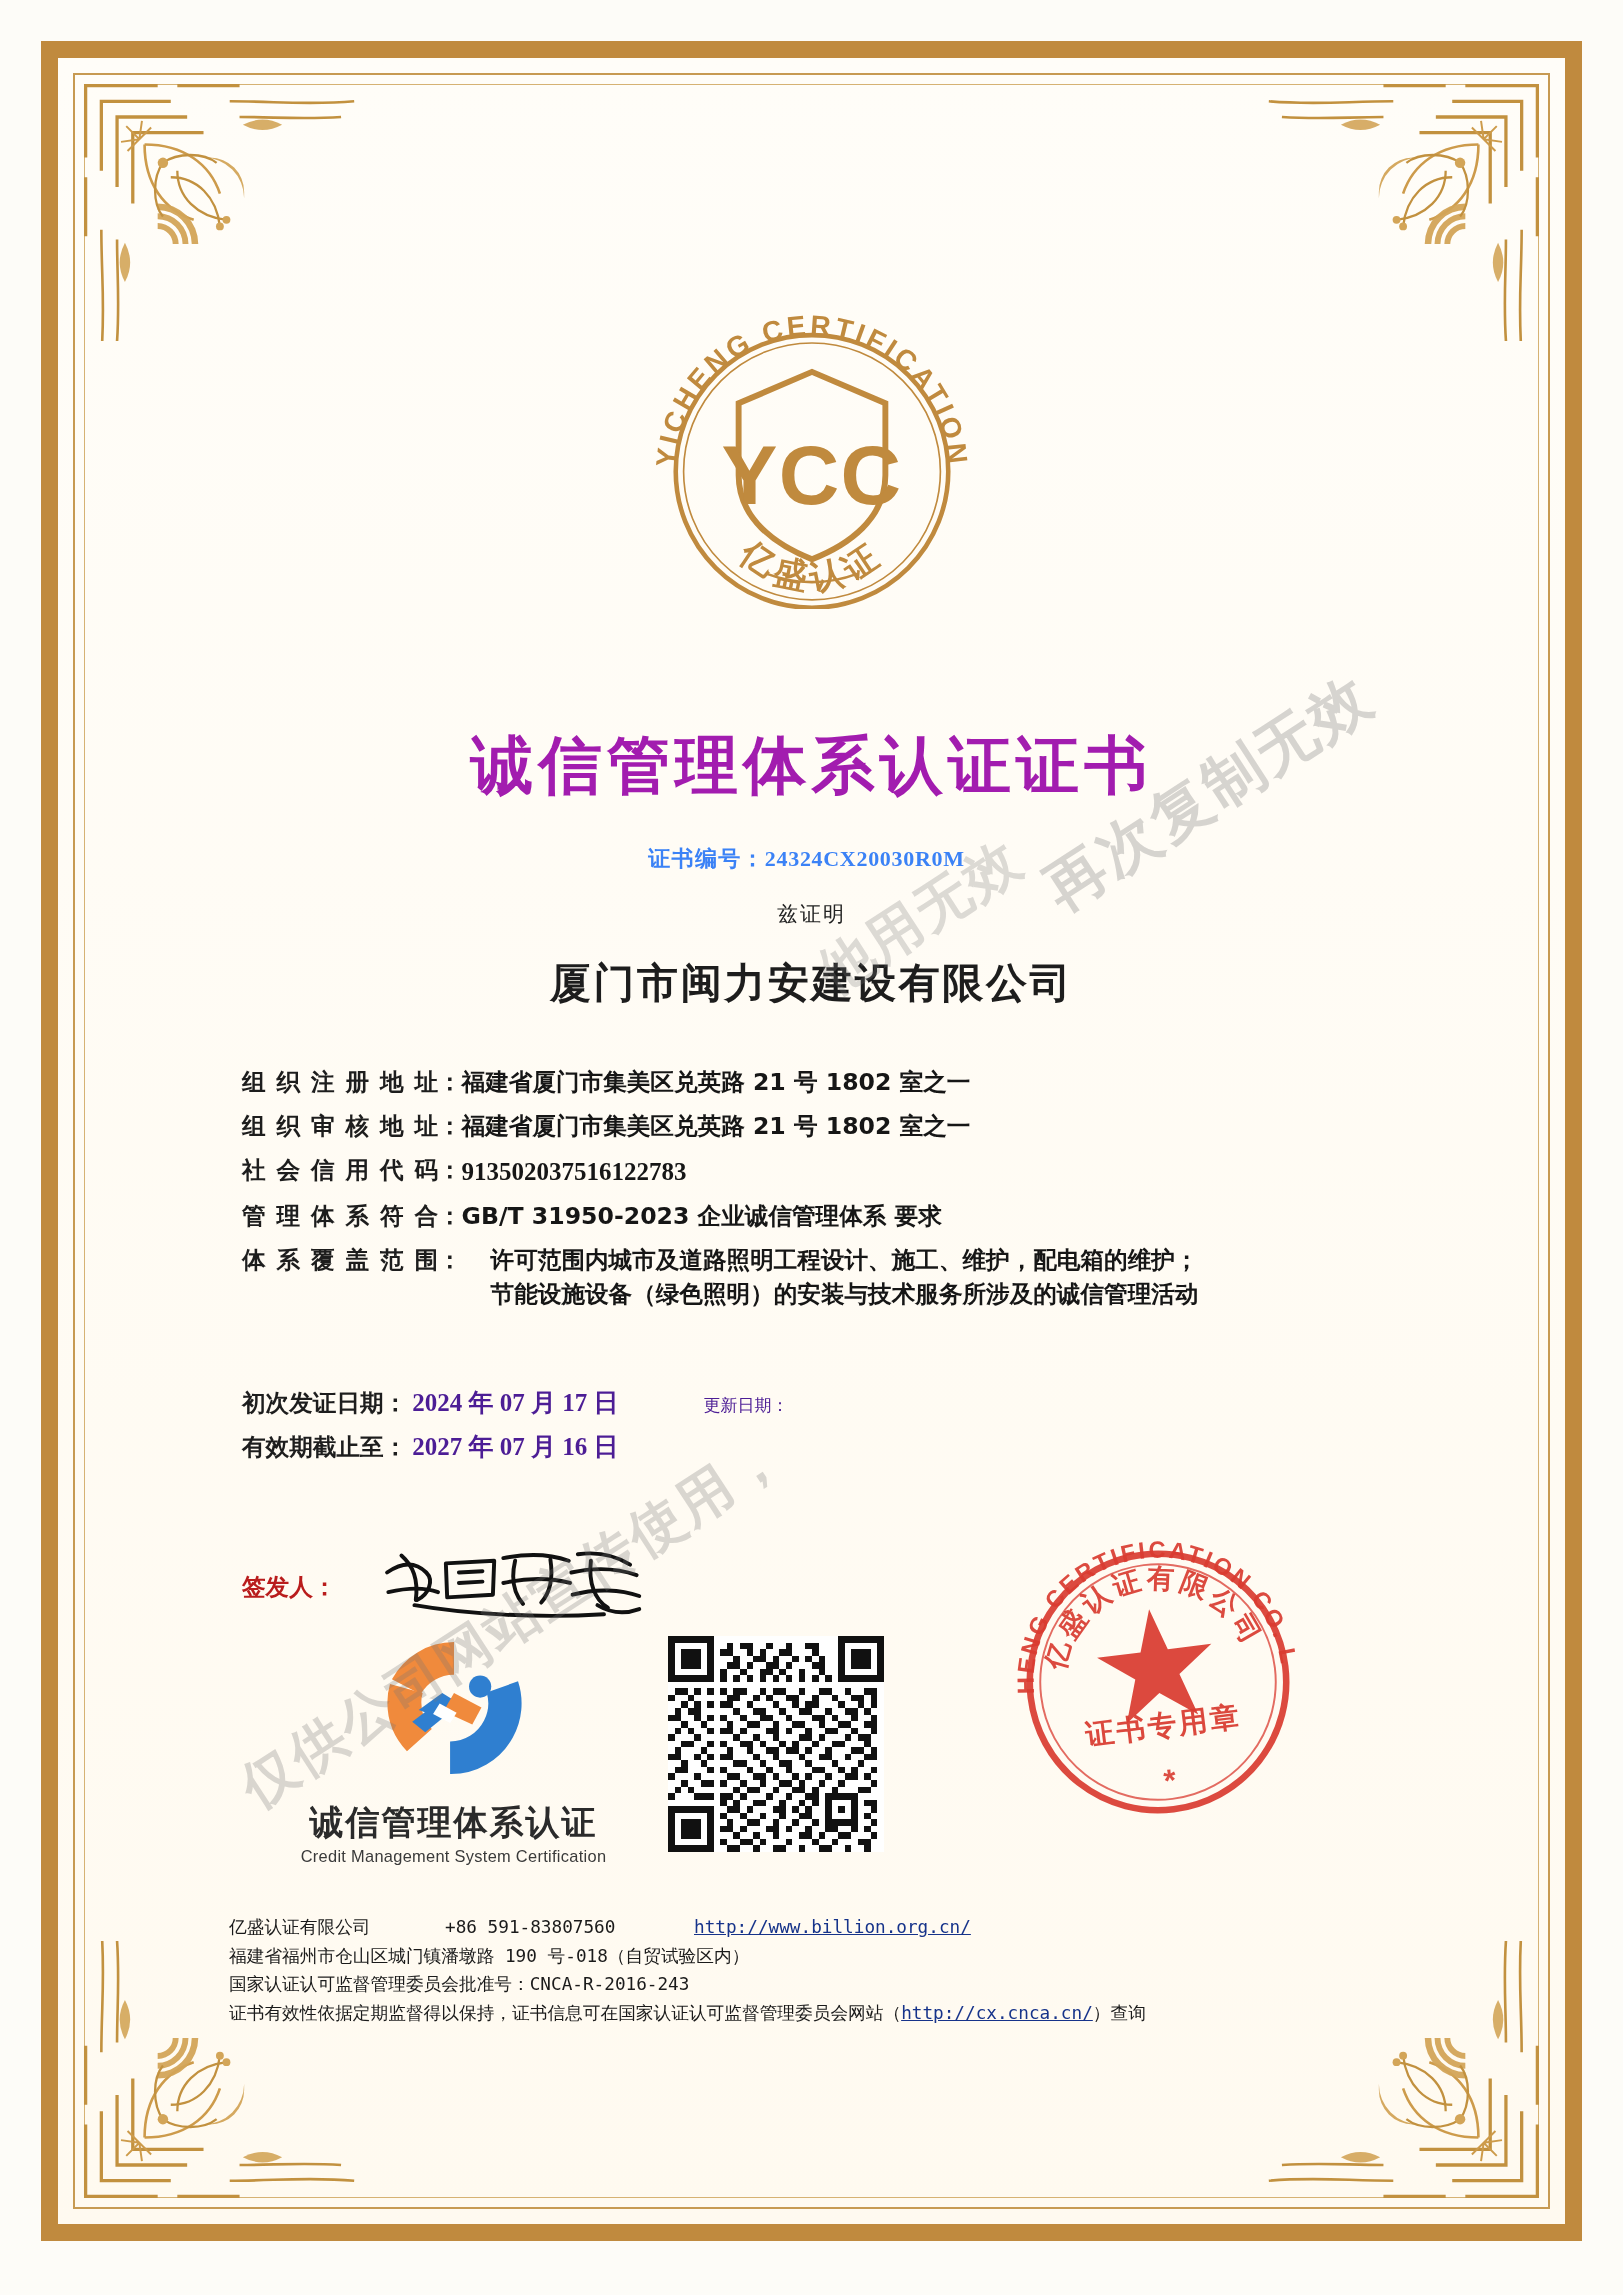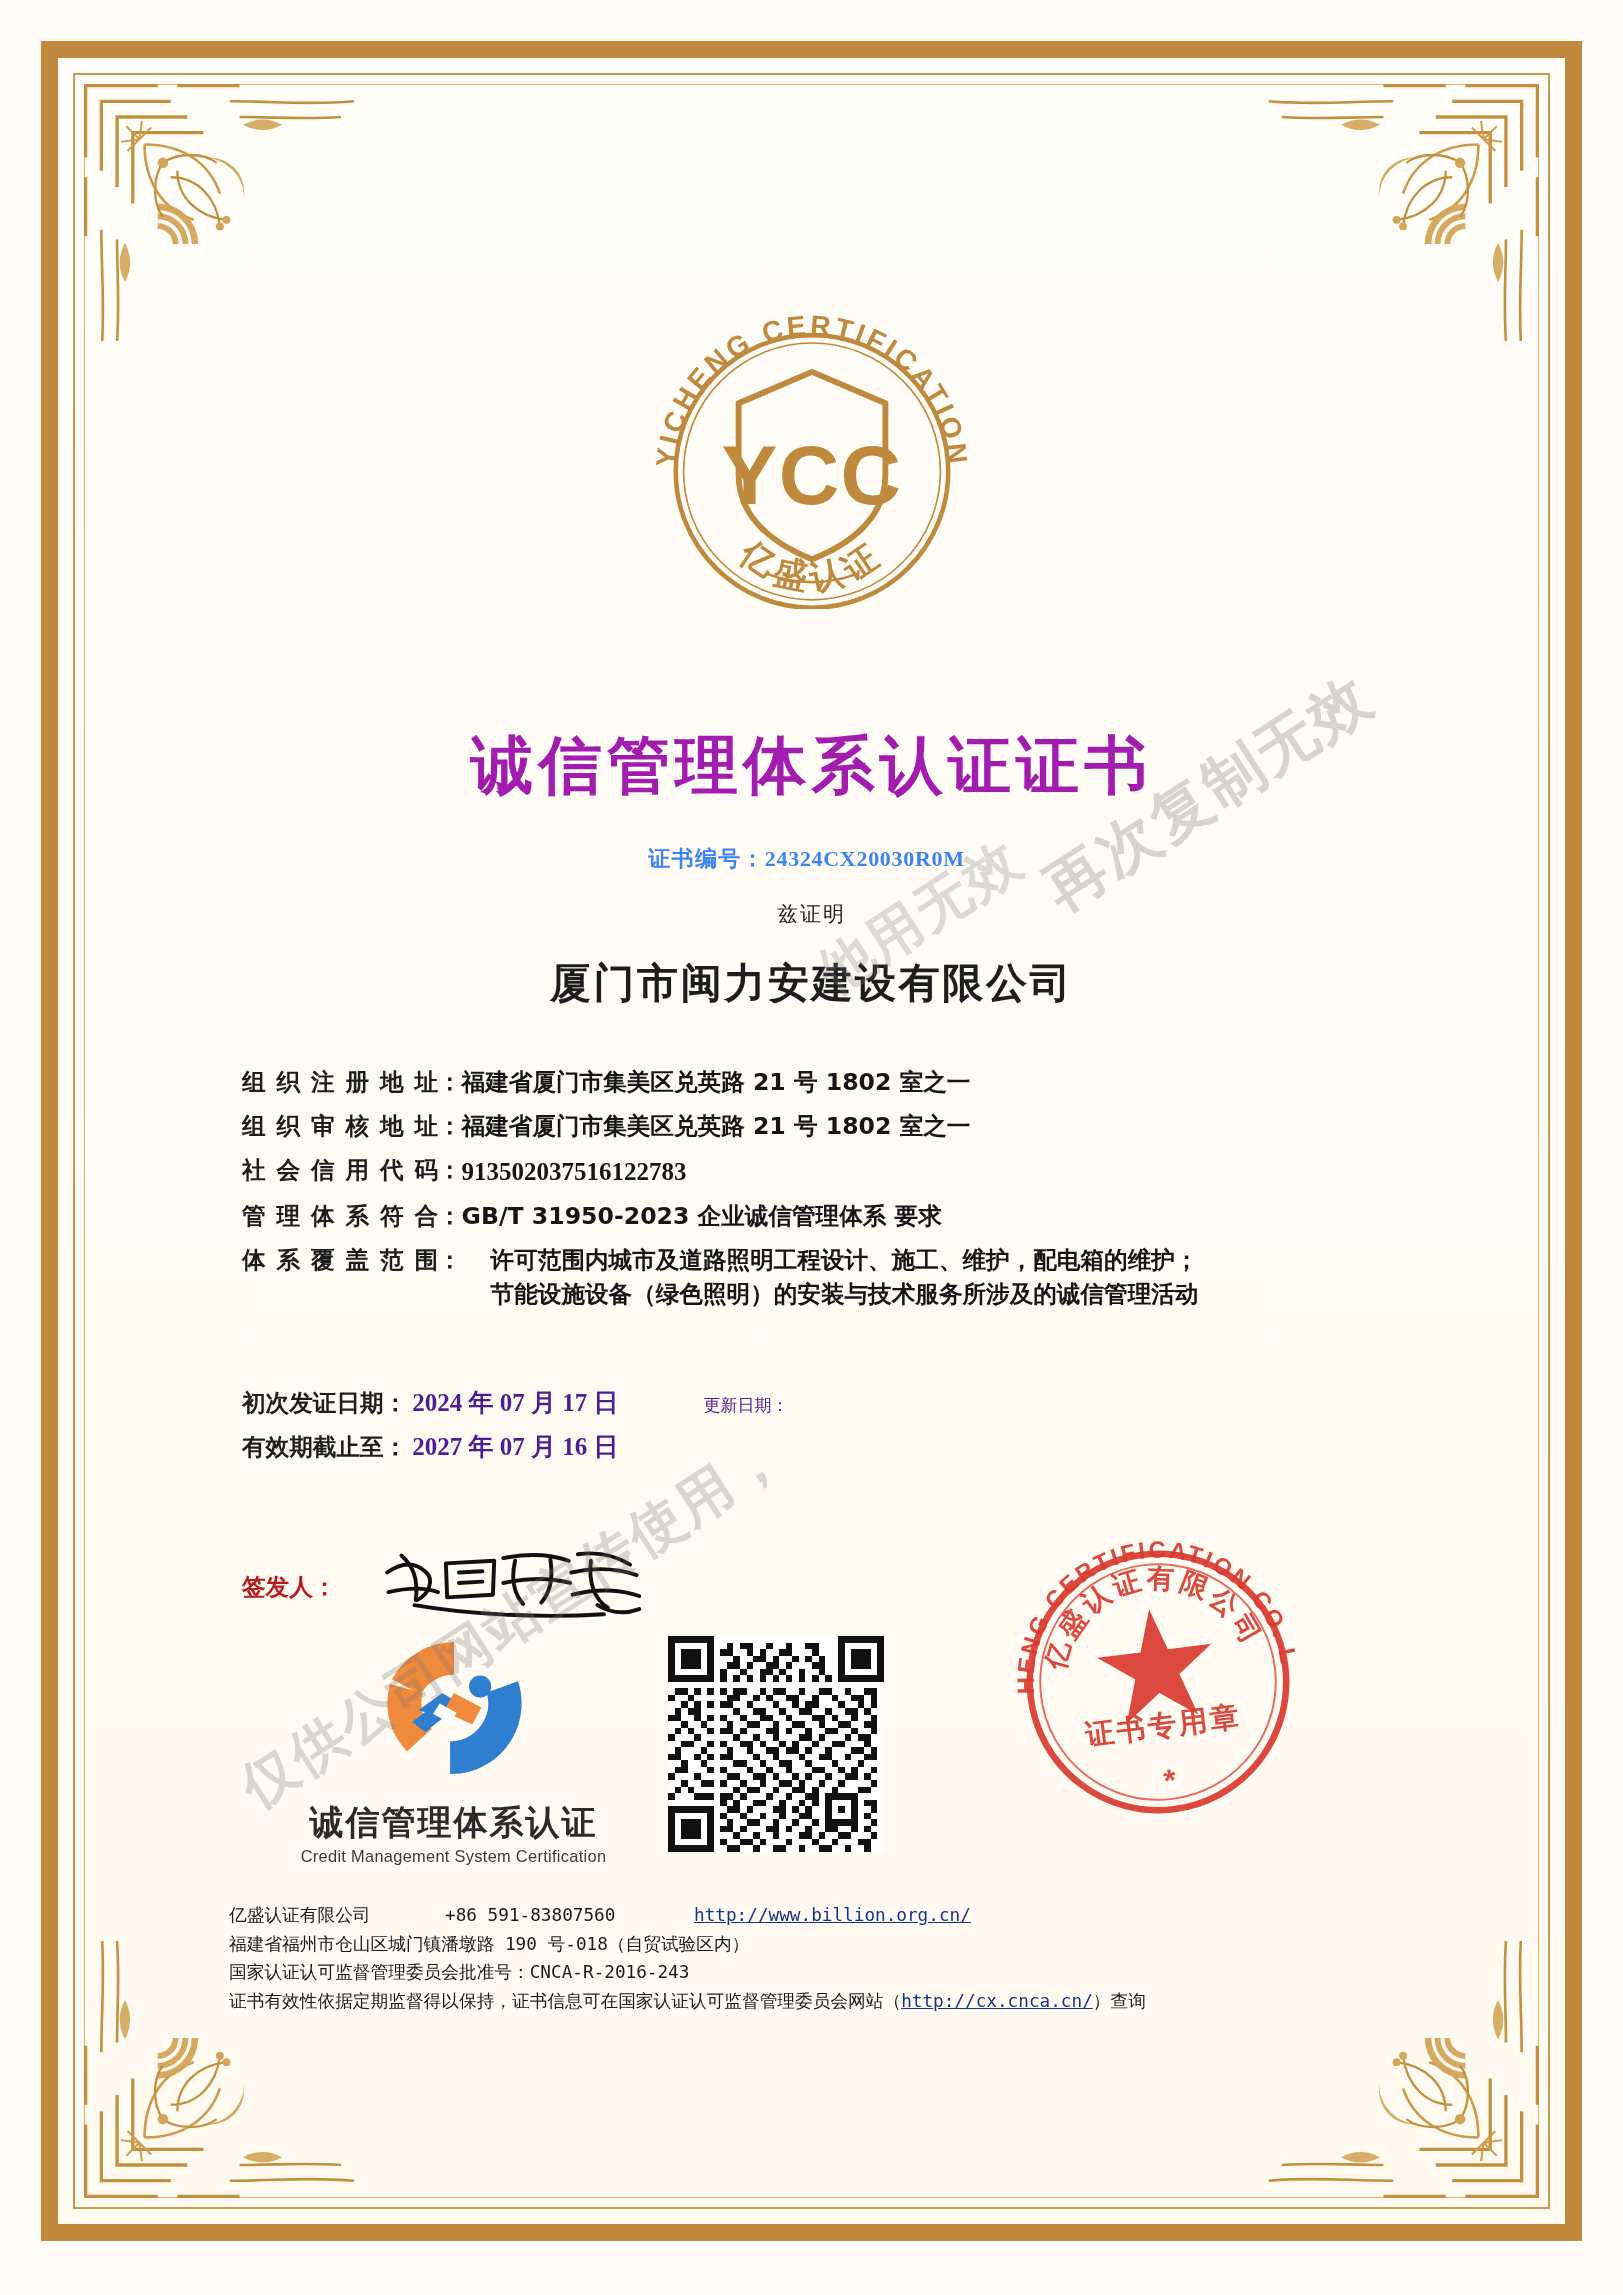--- a/index.html
+++ b/index.html
@@ -265,21 +265,21 @@
     font-family: "DejaVu Sans Mono", monospace;
     font-size: 17.7px;
     color: #1a1a1a;
     line-height: 1.62;
   }
   .footer .row1 {
     display: flex;
     align-items: baseline;
   }
   .footer .f-company { width: 216px; }
-  .footer .f-phone { width: 249px; }
+  .footer .f-phone { width: 249px; margin-top: 12px; }
   .footer a, .footer .link {
     color: #16338a;
     text-decoration: underline;
   }
   .footer .row { white-space: nowrap; }
 
   
   .wm {
     position: absolute;
     font-family: "DejaVu Sans", sans-serif;

